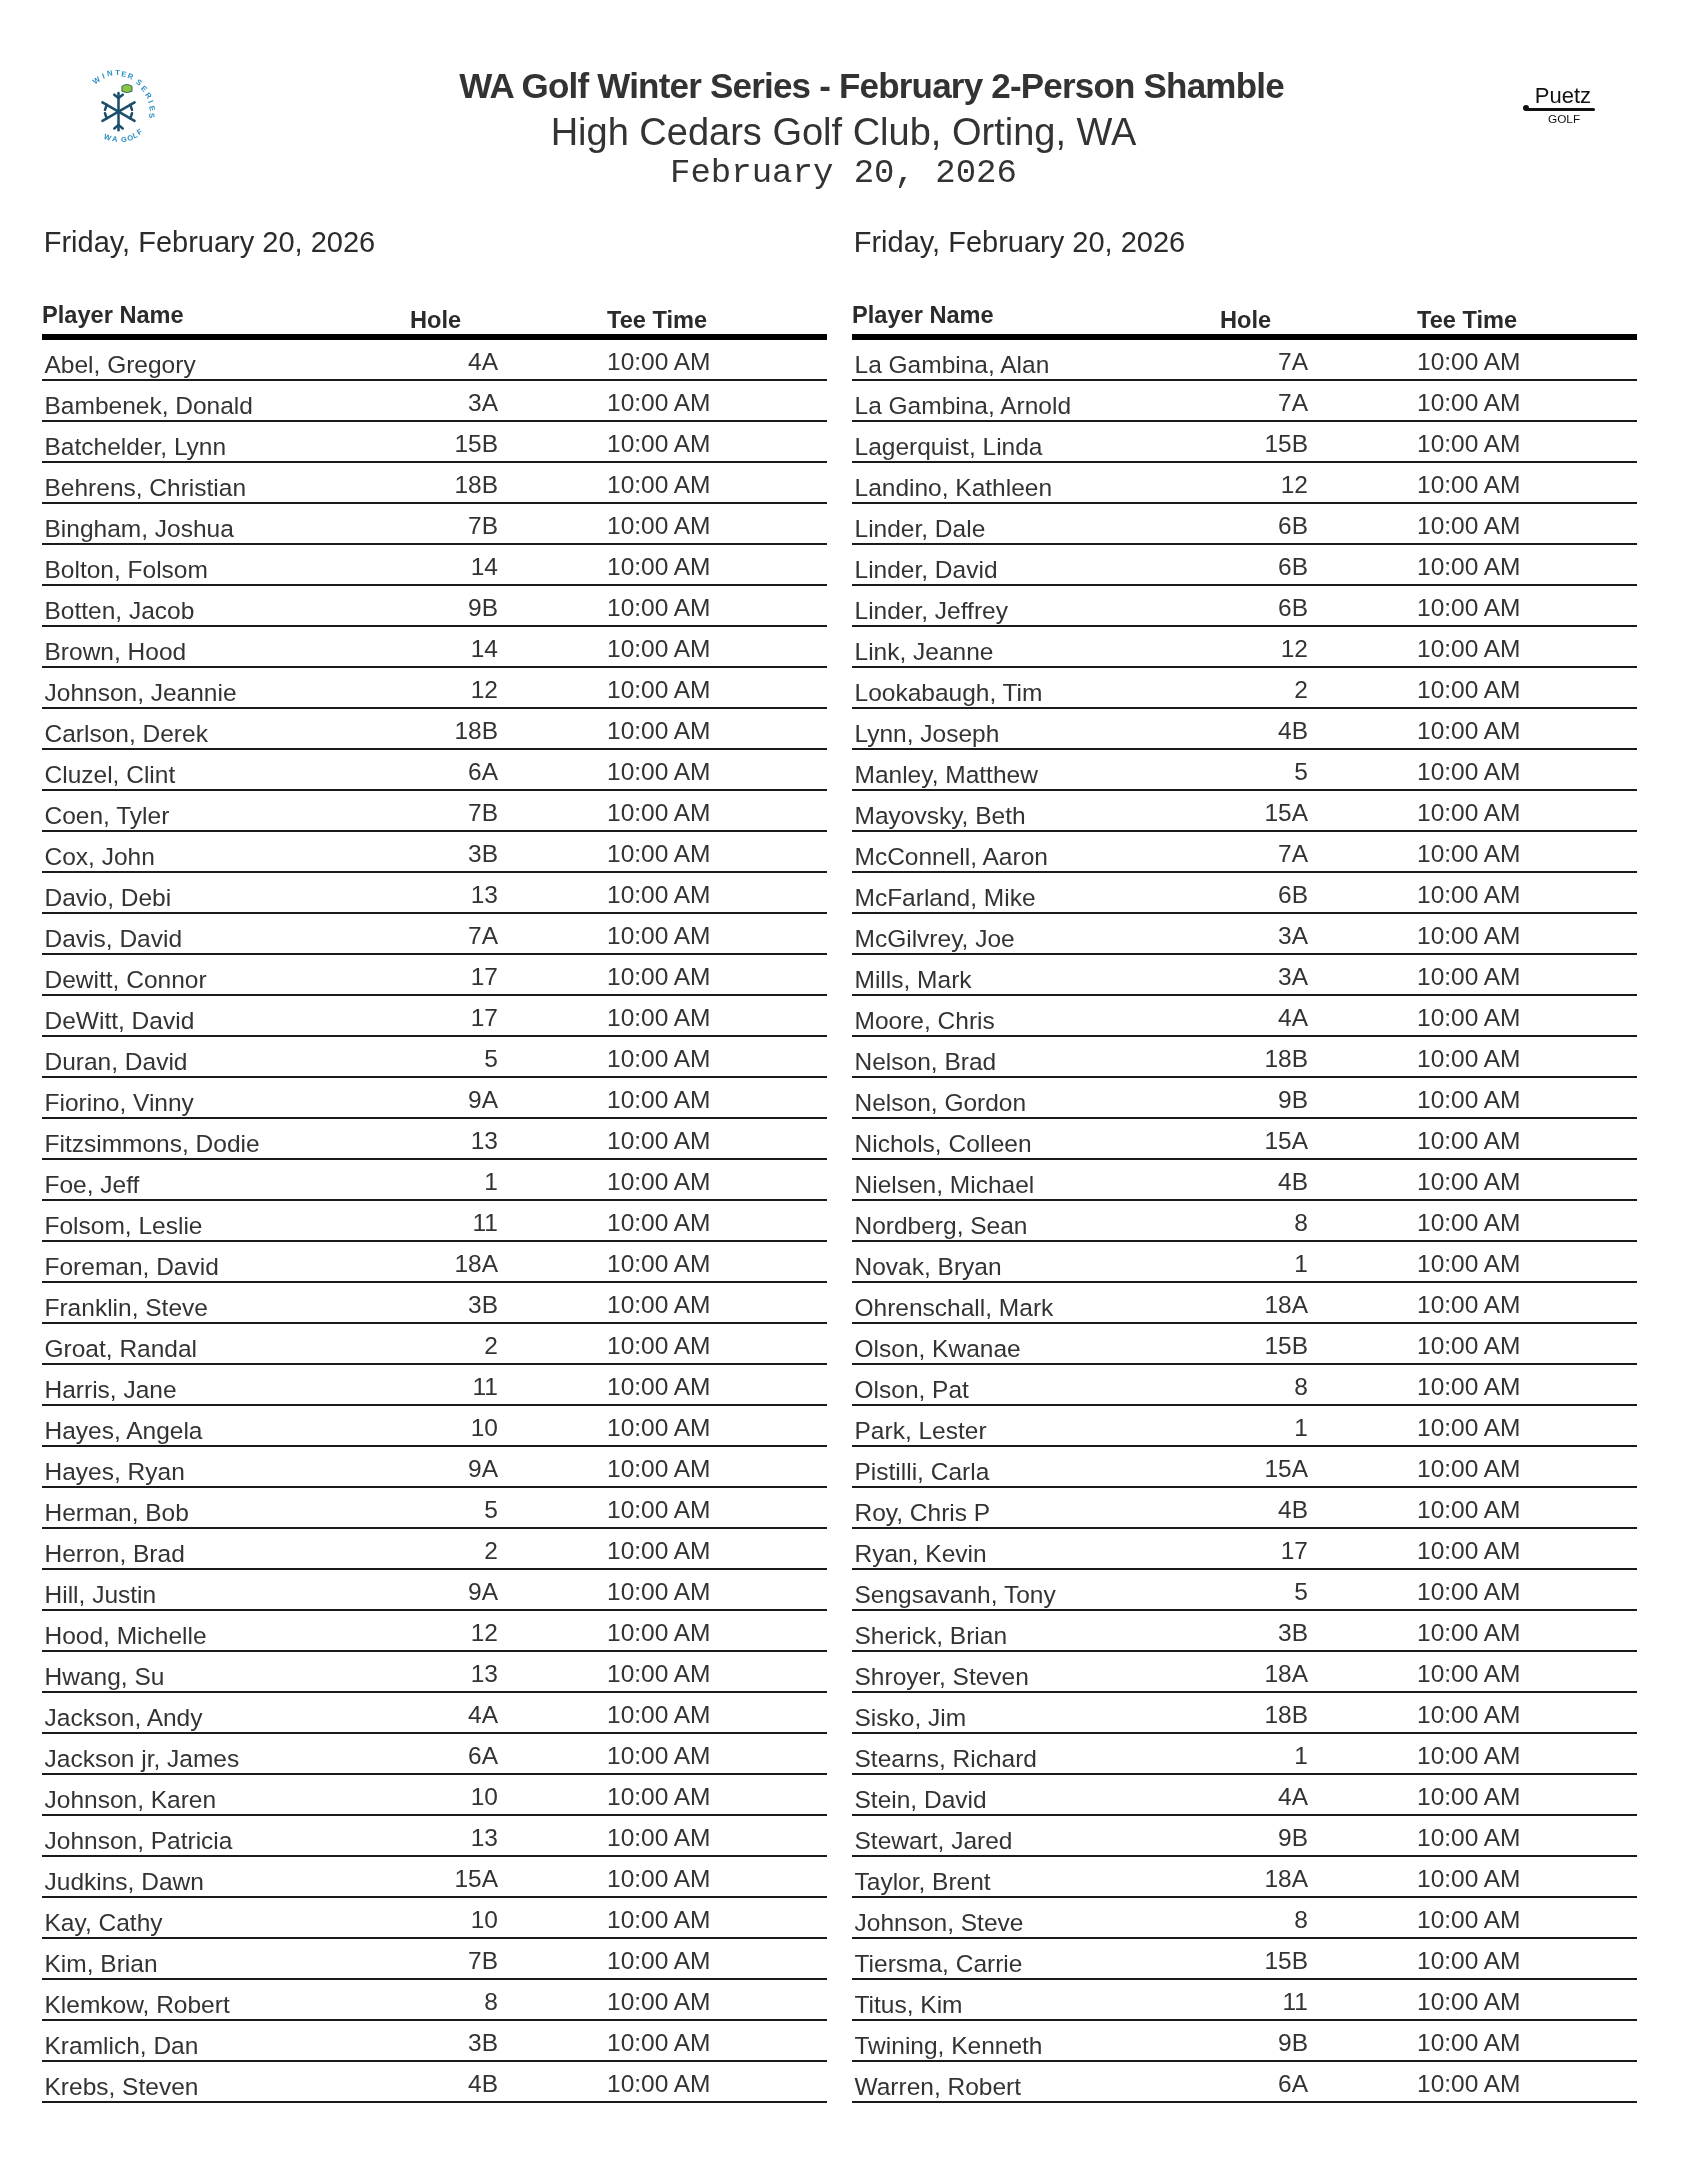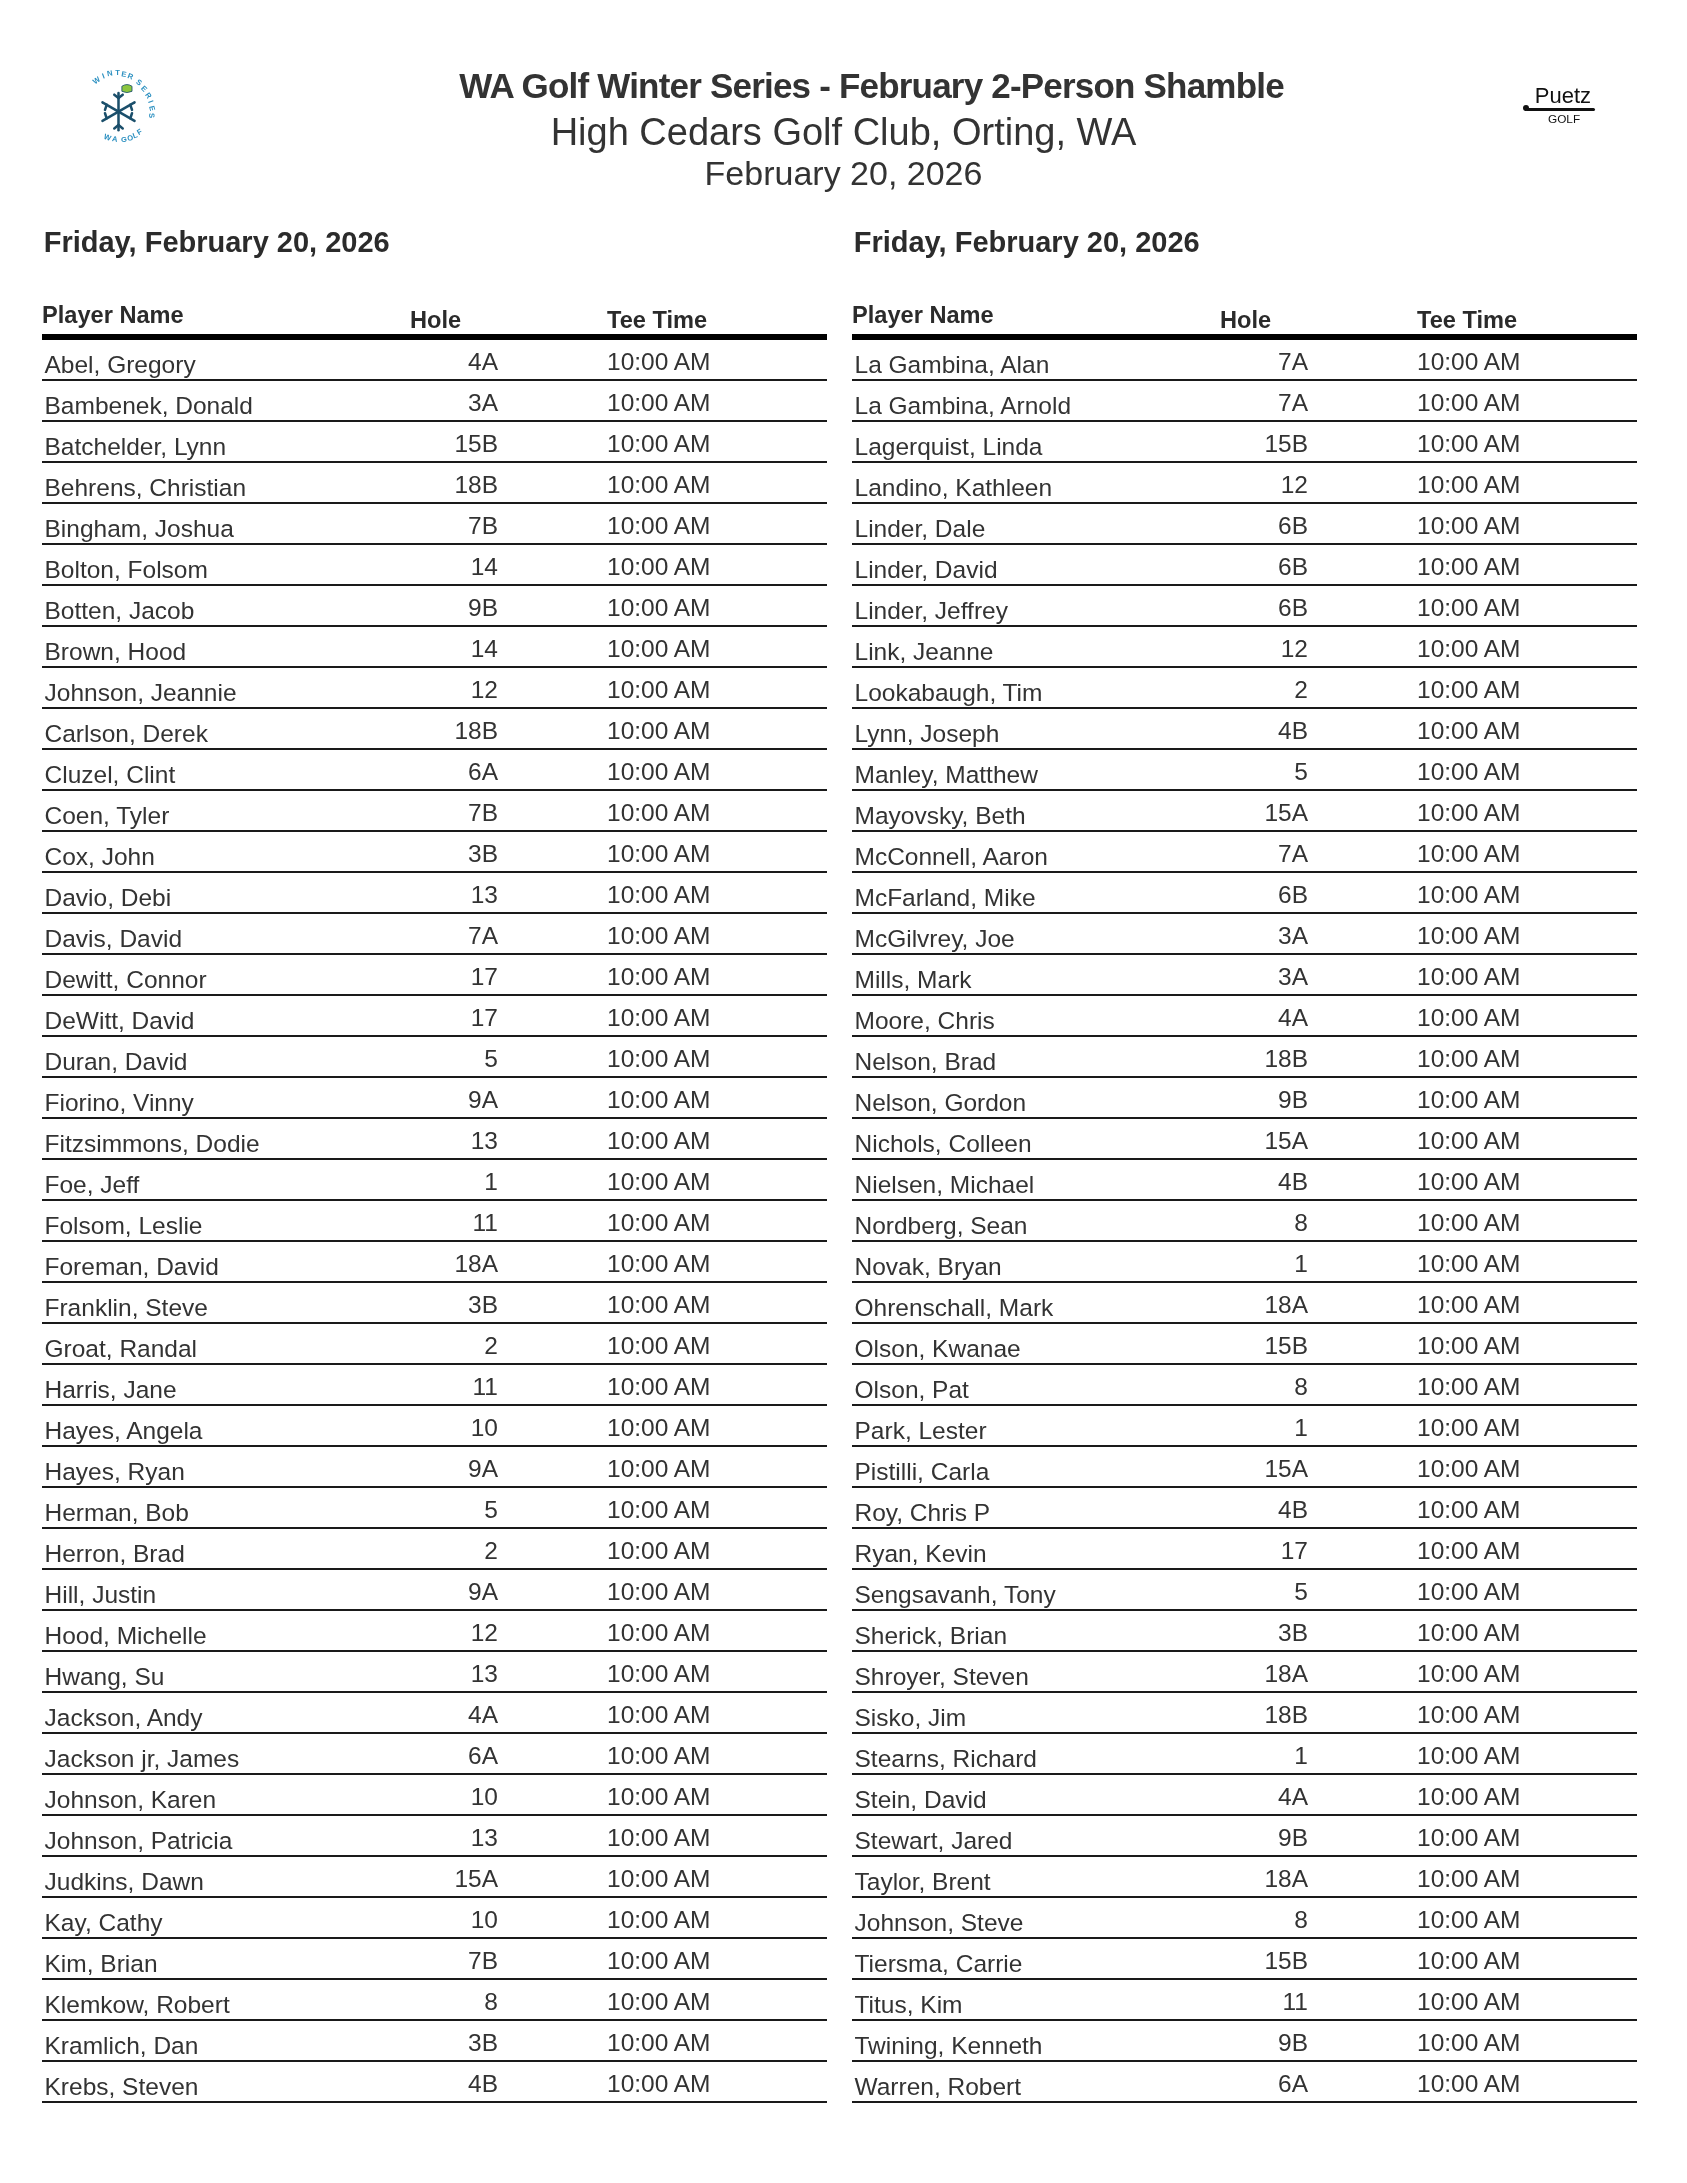--- a/index.html
+++ b/index.html
@@ -2,32 +2,32 @@
 <html style="font-size:13.5px"><head>
 <meta charset="utf-8">
 <style>
   html, body { margin: 0; padding: 0; background: #ffffff; }
   body { width: 1687px; height: 2183px; position: relative; overflow: hidden;
          font-family: "Liberation Sans", sans-serif; color: #2b2b2b; }
   .header { position: absolute; left: 0; top: 0; width: 1687px; height: 202px; }
   .title { position: absolute; left: 0; width: 1687px; text-align: center; }
   .title-main { top: 66px; font-size: 35px; font-weight: bold; color: #333; letter-spacing: -0.8px; margin-left: 28px; }
   .title-sub { top: 111px; font-size: 38px; color: #333; }
-  .title-date { top: 154px; font-size: 34px; color: #333; }
+  .title-date { top: 154px; font-size: 34px; color: #333; font-family: Liberation Mono, monospace; }
   .logo-left { position: absolute; left: 78px; top: 66px; width: 81px; height: 81px; }
   .logo-right { position: absolute; left: 1523px; top: 83px; width: 84px; height: 42px; text-align: right; }
   .puetz-word { position: absolute; left: 11.8px; top: 0; font-size: 22px; color: #111; font-family: "Liberation Sans", sans-serif; }
   .puetz-line { position: absolute; left: 3.4px; top: 25px; width: 69px; height: 2.5px; background: #111; border-radius: 1.7px; }
   .puetz-dot { position: absolute; left: 0; top: 22px; width: 5.9px; height: 5.9px; background: #111; border-radius: 50%; }
   .puetz-golf { position: absolute; left: 25px; top: 29px; font-size: 11.8px; color: #111; }
 
   .table-block { position: absolute; top: 221px; width: 785px; }
   .table-left { left: 42px; }
   .table-right { left: 852px; }
-  .day-header { font-size: 29px; font-weight: bold; color: #2b2b2b; height: 42px; line-height: 42px; padding-left: 1.7px; }
+  .day-header { font-size: 29px; font-weight: normal; color: #2b2b2b; height: 42px; line-height: 42px; padding-left: 1.7px; }
   .col-head { position: relative; height: 34px; margin-top: 36px; }
   .col-head span { position: absolute; top: 3.4px; font-size: 23.6px; font-weight: bold; color: #2b2b2b; }
   .ch-name { left: 0; }
   .ch-hole { left: 368px; top: 8.4px !important; }
   .ch-time { left: 565px; top: 8.4px !important; }
   .thick-rule { height: 5.9px; background: #000; margin-top: 0.8px; }
   .row { position: relative; height: 39px; border-bottom: 2.5px solid #1a1a1a; }
   .cell { position: absolute; top: 8.4px; font-size: 24.5px; color: #333; }
   .c-name { left: 2.5px; top: 11.8px; }
   .c-hole { left: 321px; width: 135px; text-align: right; padding-right: 0; }

